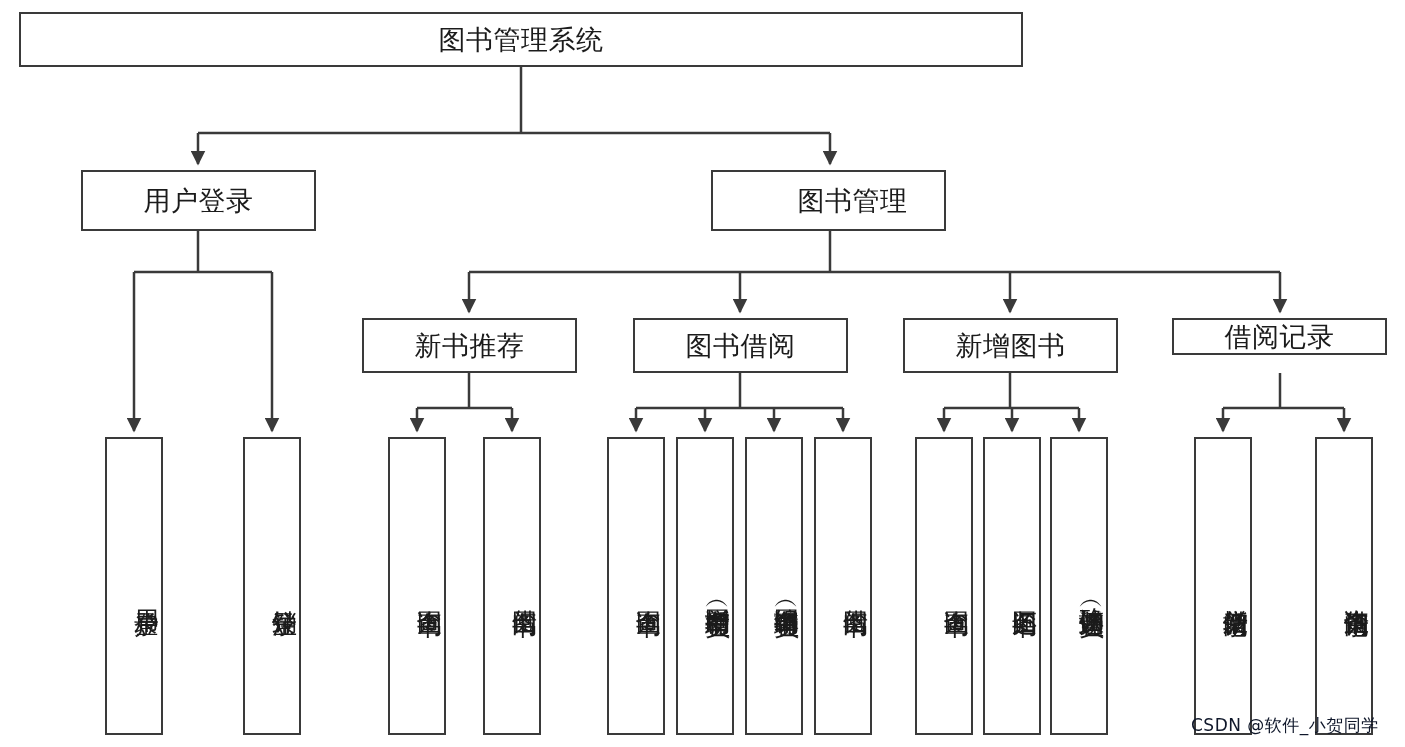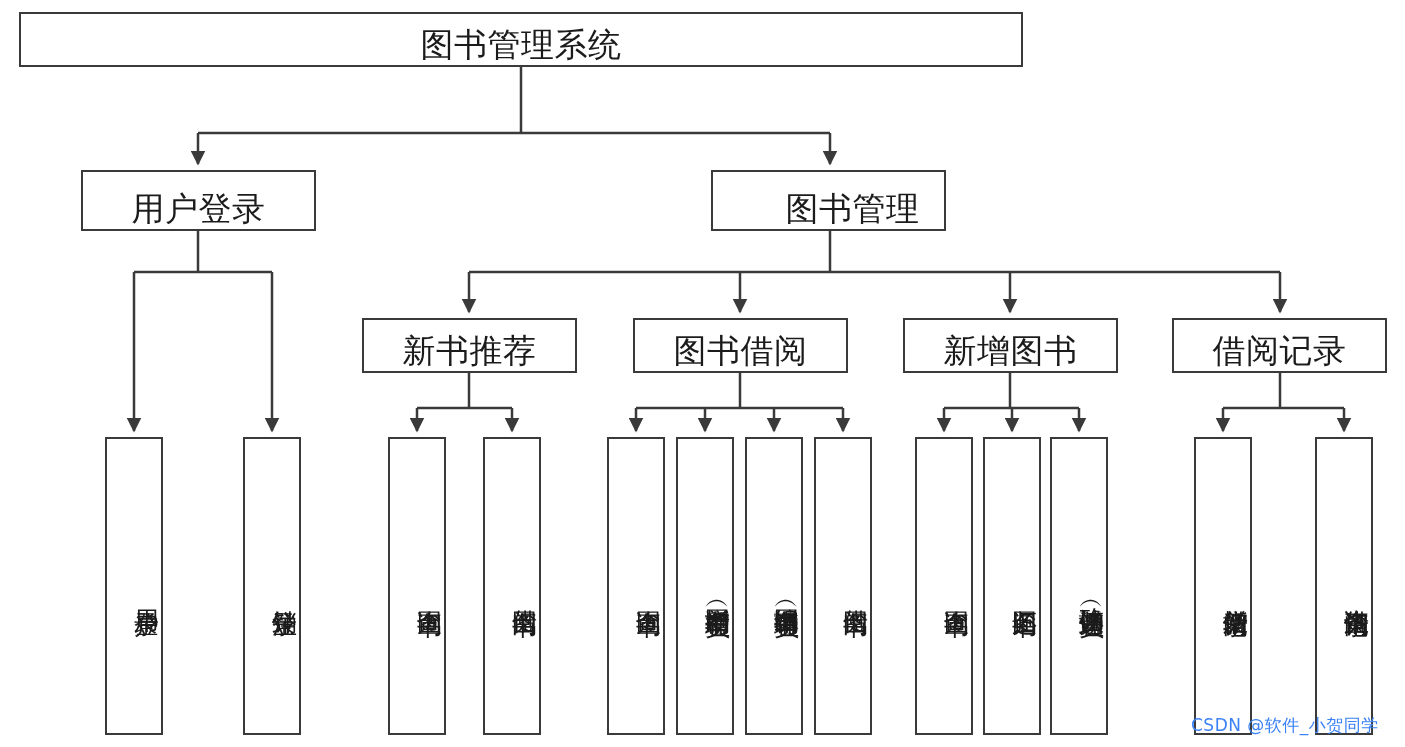--- a/index.html
+++ b/index.html
@@ -31,42 +31,41 @@
     background: #ffffff;
     border: 2px solid #3a3a3a;
     display: flex;
     align-items: center;
     justify-content: center;
     color: #1b1b1b;
     line-height: 1.18;
     z-index: 2;
   }
   .node.horiz {
-    font-size: 33px;
+    font-size: 27px;
     letter-spacing: 0.5px;
-    align-items: flex-end;
   }
   .node.vert {
     writing-mode: vertical-rl;
     text-orientation: upright;
     font-size: 25px;
     align-items: flex-start;
     justify-content: center;
     padding-top: 12px;
     letter-spacing: 1px;
   }
   .node .label {
     white-space: pre;
   }
   #watermark {
     position: absolute;
     left: 1191px;
     top: 714px;
     font-size: 17px;
-    color: #3b82f6;
+    color: #0f172a;
     white-space: nowrap;
     z-index: 3;
     letter-spacing: 0.5px;
   }
 </style>
 </head>
 <body>
 
 <div id="diagram-root">
 
@@ -133,21 +132,21 @@
 
   <div class="node horiz" style="left:362px; top:318px; width:215px; height:55px;">
     <span class="label">新书推荐</span>
   </div>
   <div class="node horiz" style="left:633px; top:318px; width:215px; height:55px;">
     <span class="label">图书借阅</span>
   </div>
   <div class="node horiz" style="left:903px; top:318px; width:215px; height:55px;">
     <span class="label">新增图书</span>
   </div>
-  <div class="node horiz" style="left:1172px; top:318px; width:215px; height:55px;">
+  <div class="node horiz" style="left:1172px; top:318px; width:215px; height:37px;">
     <span class="label">借阅记录</span>
   </div>
 
   <div class="node vert" style="left:105px; top:437px; width:58px; height:298px;">
     <span class="label">用户登录</span>
   </div>
   <div class="node vert" style="left:243px; top:437px; width:58px; height:298px;">
     <span class="label">注销登录</span>
   </div>
 

